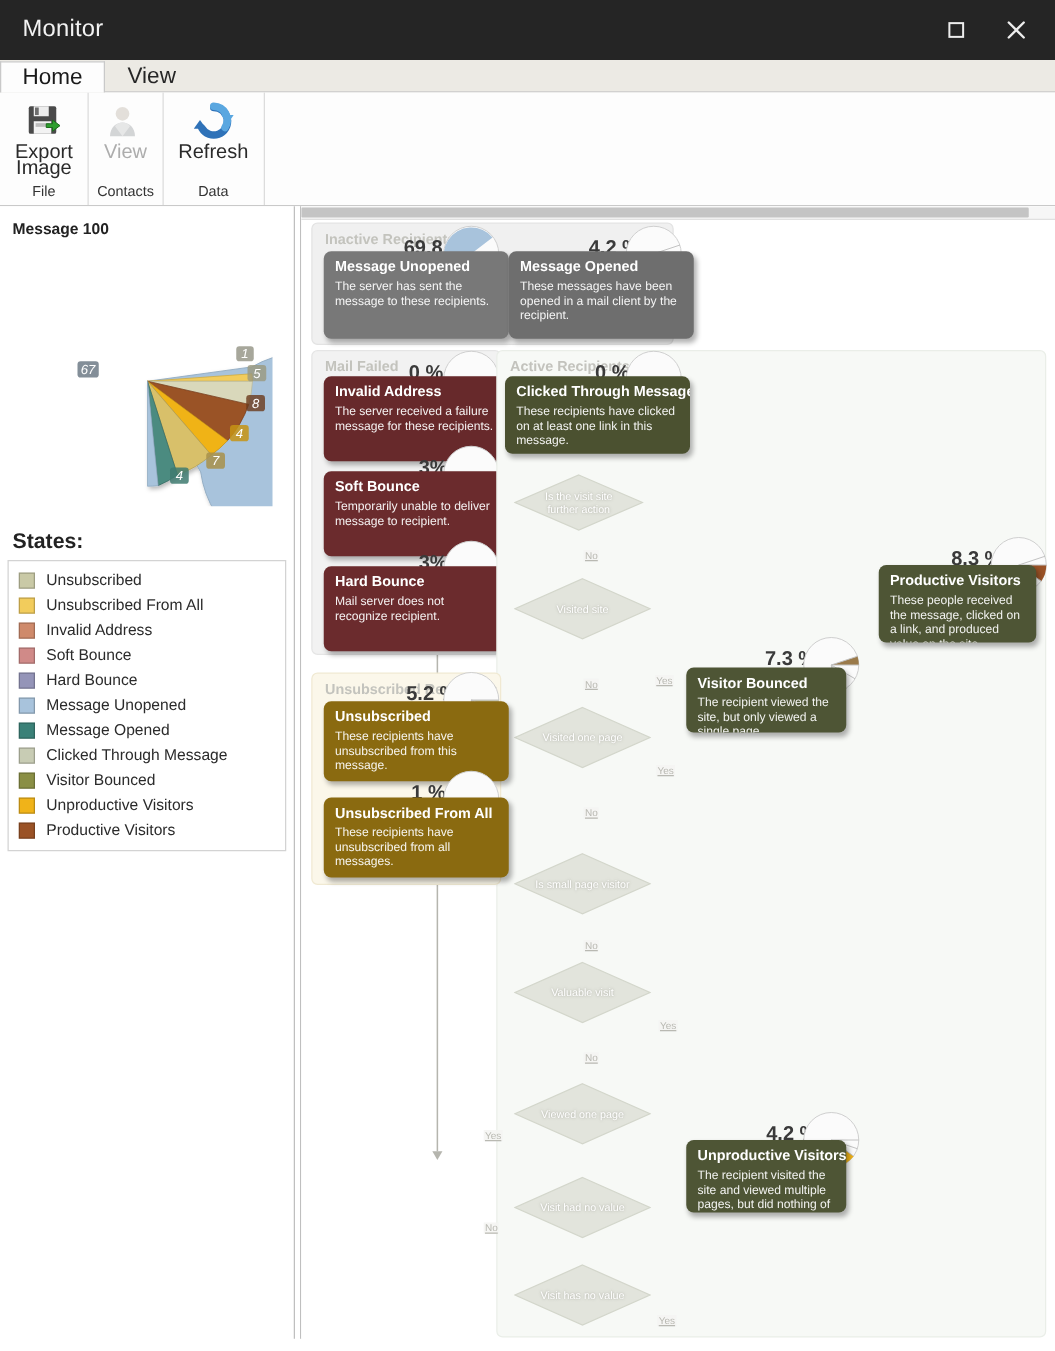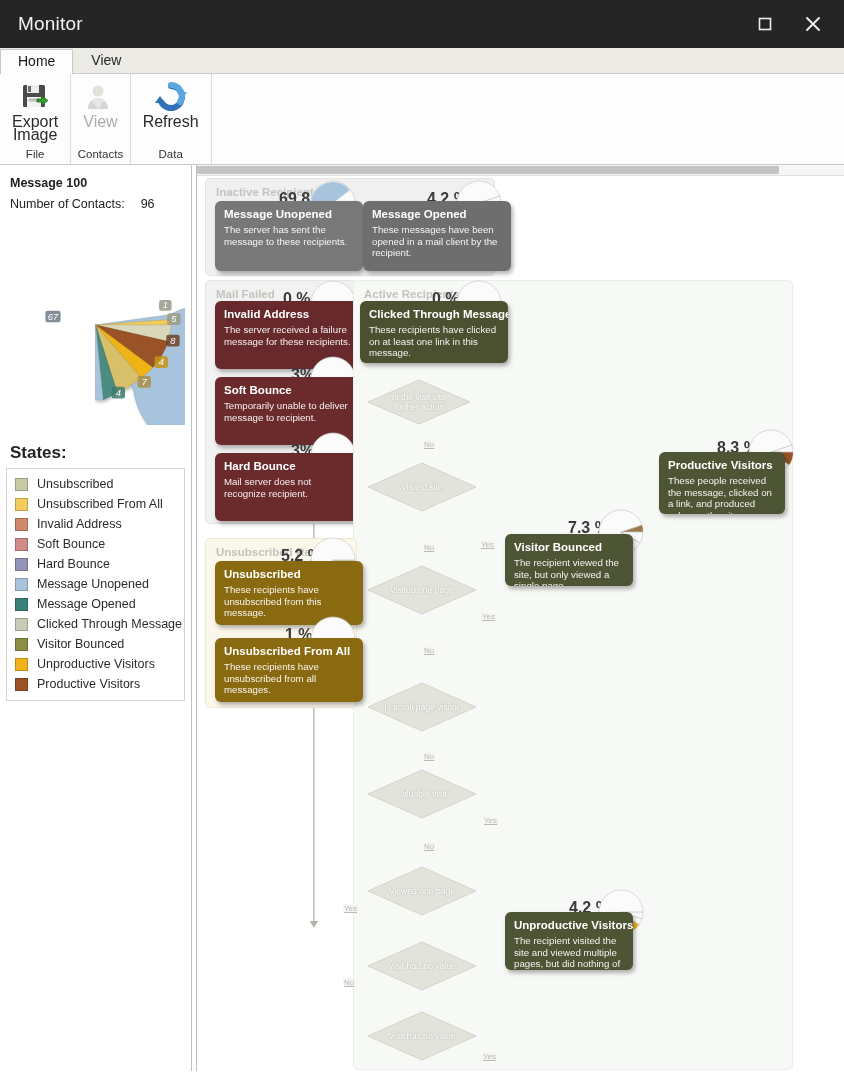--- a/index.html
+++ b/index.html
@@ -24,21 +24,21 @@
   }
   .win-btn svg { display:block; }
 
   
   .ribbon { background: #fdfdfd; border-bottom: 1px solid #c9c9c9; }
   .tabstrip {
     display: flex; height: 26px; background: #eceae4;
     border-bottom: 1px solid #c9c9c9; align-items: flex-end;
   }
   .tab {
-    font-size: 14px; color: #262626; padding: 4px 17px 5px 17px;
+    font-size: 18px; color: #262626; padding: 4px 17px 5px 17px;
     border: 1px solid transparent; border-bottom: none; line-height: 15px;
   }
   .tab.active {
     background: #fdfdfd; border-color: #c9c9c9;
     position: relative; top: 1px; color: #1a1a1a;
   }
   .ribbon-body { height: 90px; display: flex; background: #fdfdfd; }
   .rgroup {
     display: flex; flex-direction: column; align-items: center;
     justify-content: space-between; border-right: 1px solid #dcdcdc;
@@ -54,21 +54,21 @@
     font-size: 16px; color: #2a2a2a; text-align: center; line-height: 12.5px;
   }
   .rbtn.disabled .rlabel { color: #adadad; }
   .rbtn.disabled .ricon { opacity: .45; filter: grayscale(.75); }
   .gtitle { font-size: 11.5px; color: #333; padding-bottom: 2px; }
   .ribbon-rest { flex: 1; border-left: 0; }
 
   
   .main { display: flex; height: calc(1081px - 58px - 117px); }
   .left-panel {
-    width: 192px; border-right: 1px solid #bfbfbf;
+    width: 236px; border-right: 1px solid #bfbfbf;
     padding: 8px 6px 0 6px; background: #fff; position: relative;
   }
   .splitter { width: 5px; background:#fff; border-right:1px solid #bfbfbf; }
   .right-panel { flex: 1; position: relative; background: #fff; overflow: hidden; }
 
   
   .msg-title { font-size: 12.5px; font-weight: bold; color: #222; padding: 3px 4px 7px 4px; }
   .contacts-row { font-size: 12.5px; color: #222; padding: 0 4px 6px 4px; }
   .contacts-row .cval { margin-left: 16px; }
   .pie-wrap { display:flex; justify-content:center; padding: 8px 0 10px 0; }
@@ -203,23 +203,20 @@
       </div>
 
       <div class="ribbon-rest"></div>
     </div>
   </div>
 
   <div class="main">
 
     <div class="left-panel">
       <div class="msg-title">Message 100</div>
-      <div class="contacts-row">
-        <span>Number of Contacts:</span><span class="cval">96</span>
-      </div>
 
       <div class="pie-wrap">
         <svg width="200" height="200" viewBox="0 0 200 200">
           <defs>
             <filter id="pieshadow" x="-20%" y="-20%" width="150%" height="150%">
               <feDropShadow dx="1.5" dy="2" stdDeviation="1.6" flood-color="#000" flood-opacity=".28"></feDropShadow>
             </filter>
           </defs>
           <g filter="url(#pieshadow)">
 

